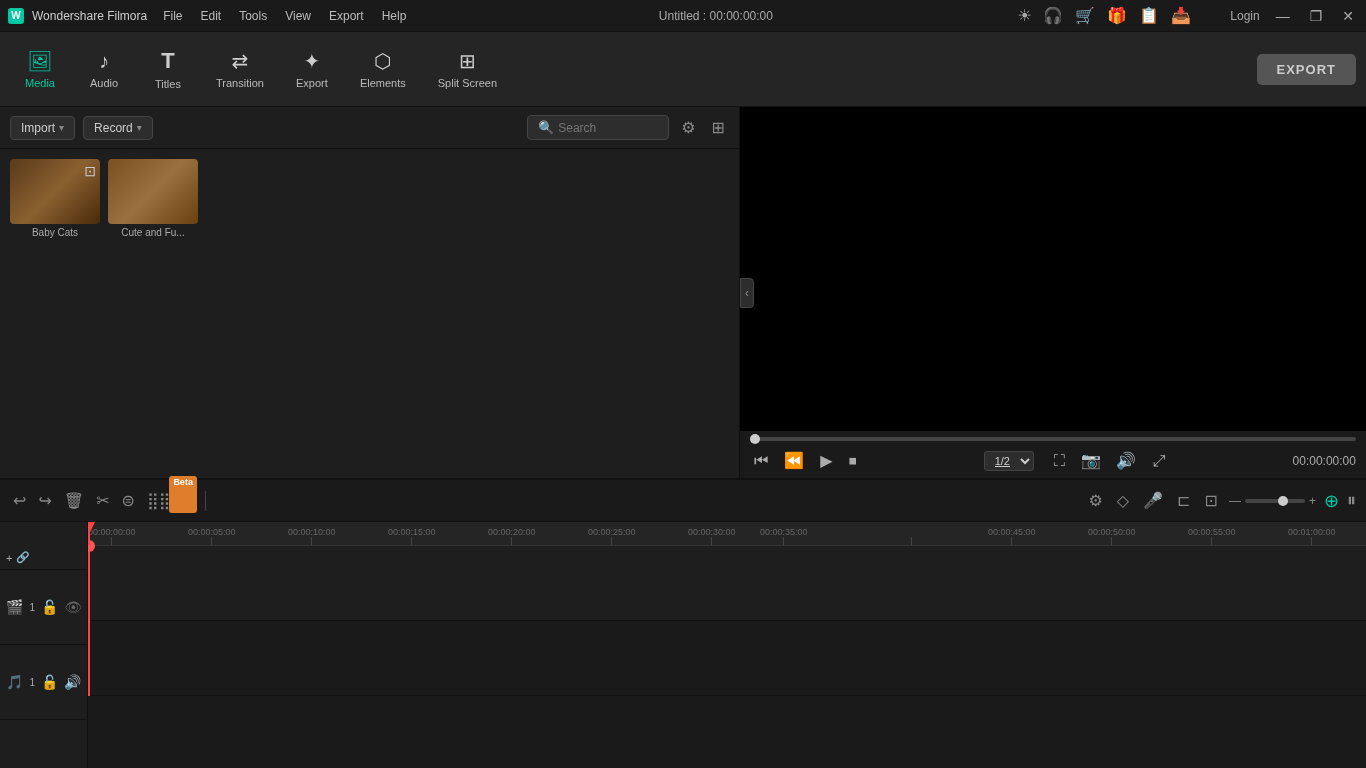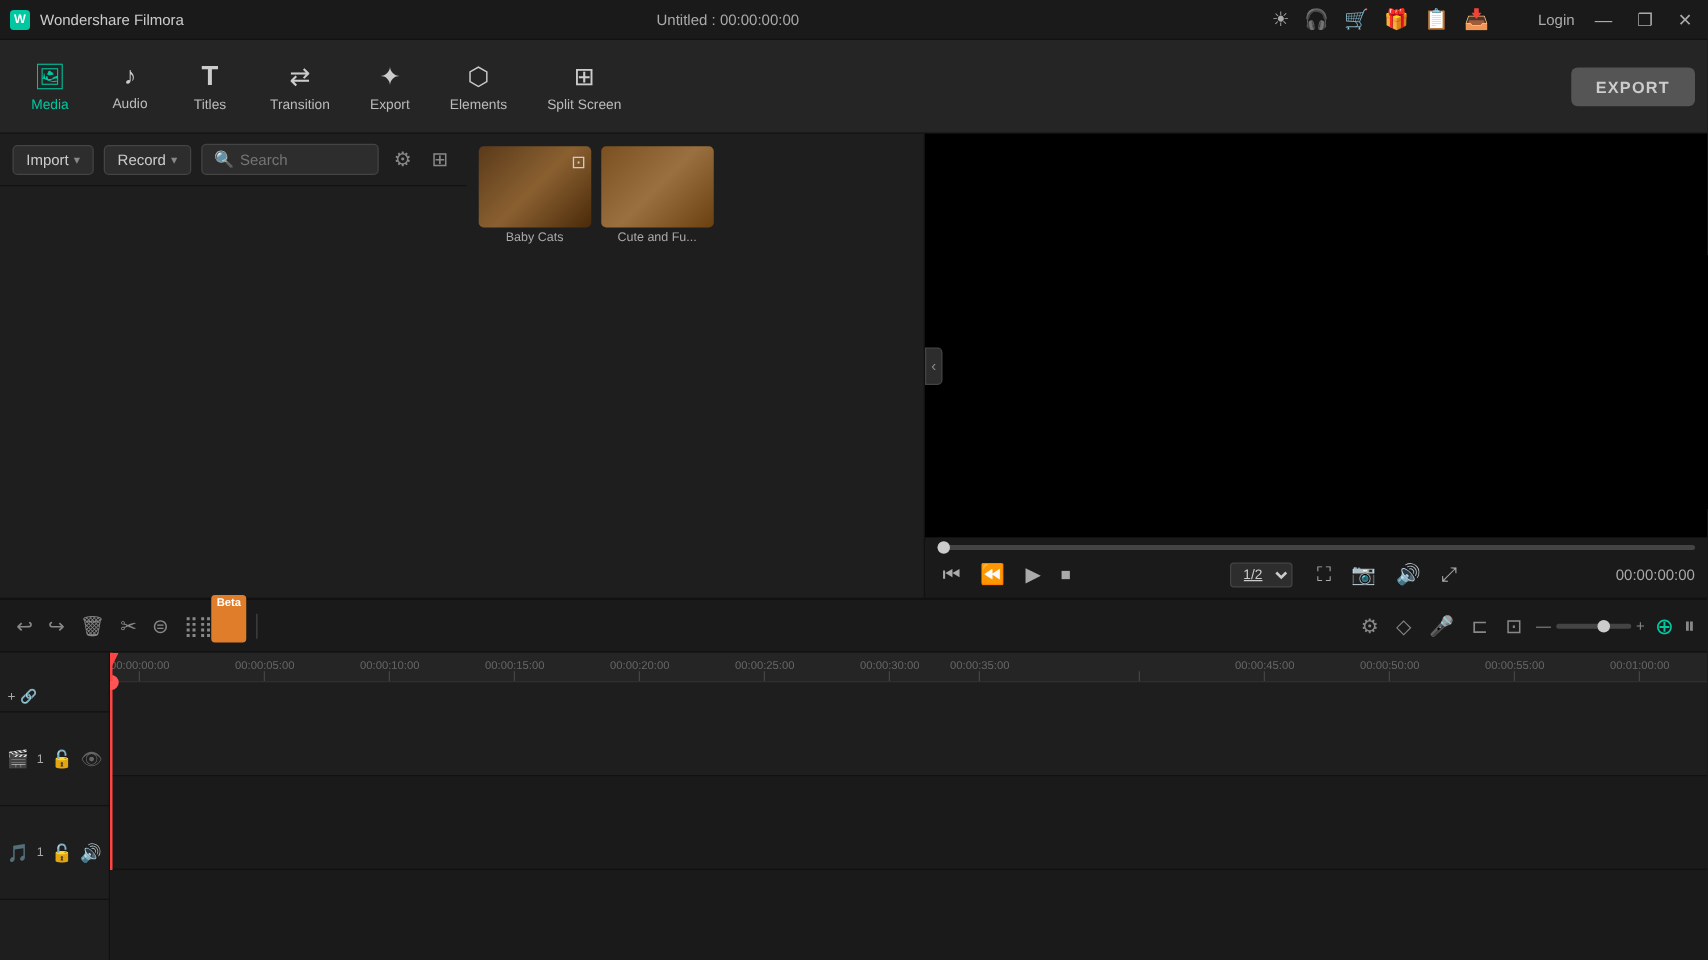--- a/index.html
+++ b/index.html
@@ -24,21 +24,21 @@
     .toolbar-item.active { color: #00c8a0; }
     .toolbar-item .t-icon { font-size: 20px; }
     .toolbar-item .t-label { font-size: 11px; color: #bbb; }
     .toolbar-item.active .t-label { color: #00c8a0; }
     #export-btn { margin-left: auto; background: #555; color: #ccc; border: none; padding: 8px 20px; border-radius: 5px; cursor: pointer; font-size: 13px; font-weight: bold; letter-spacing: 1px; }
 
     
     #main-area { display: flex; height: calc(768px - 32px - 75px - 290px); }
 
     
-    #media-panel { width: 740px; background: #1e1e1e; border-right: 1px solid #111; display: flex; flex-direction: row; }
+    #media-panel { width: 740px; background: #1e1e1e; border-right: 1px solid #111; display: flex; flex-direction: column; }
     #media-toolbar { display: flex; align-items: center; padding: 6px 10px; gap: 8px; border-bottom: 1px solid #111; height: 42px; }
     .dropdown-btn { display: flex; align-items: center; gap: 4px; background: #2d2d2d; border: 1px solid #444; border-radius: 4px; padding: 4px 10px; color: #ccc; cursor: pointer; font-size: 12px; }
     .dropdown-arrow { font-size: 10px; color: #888; }
     #search-box { display: flex; align-items: center; gap: 4px; background: #2d2d2d; border: 1px solid #444; border-radius: 4px; padding: 4px 10px; margin-left: auto; }
     #search-input { background: transparent; border: none; outline: none; color: #f0abfc; font-size: 12px; width: 100px; }
     .search-icon { color: #888; font-size: 13px; }
     .filter-icon { color: #888; font-size: 16px; cursor: pointer; padding: 4px; }
     .grid-icon { color: #888; font-size: 16px; cursor: pointer; padding: 4px; }
     #media-content { flex: 1; padding: 10px; display: flex; flex-wrap: wrap; gap: 8px; align-content: flex-start; overflow-y: auto; }
     .media-item { display: flex; flex-direction: column; align-items: center; cursor: pointer; }
@@ -92,20 +92,28 @@
     .track-lane { height: 75px; border-bottom: 1px solid #111; background: #1e1e1e; position: relative; }
     .track-lane.audio { background: #1a1a1a; }
   </style>
 </head>
 <body>
 
 <div id="title-bar">
   <div id="title-bar-left">
     <div id="app-logo">W</div>
     <div id="app-name">Wondershare Filmora</div>
+    <div id="menu-bar">
+      <span class="menu-item">File</span>
+      <span class="menu-item">Edit</span>
+      <span class="menu-item">Tools</span>
+      <span class="menu-item">View</span>
+      <span class="menu-item">Export</span>
+      <span class="menu-item">Help</span>
+    </div>
   </div>
   <div id="title-center">Untitled : 00:00:00:00</div>
   <div id="title-bar-right">
     <span class="title-icon">☀</span>
     <span class="title-icon">🎧</span>
     <span class="title-icon">🛒</span>
     <span class="title-icon">🎁</span>
     <span class="title-icon">📋</span>
     <span class="title-icon">📥</span>
     <span id="login-btn">Login</span>

